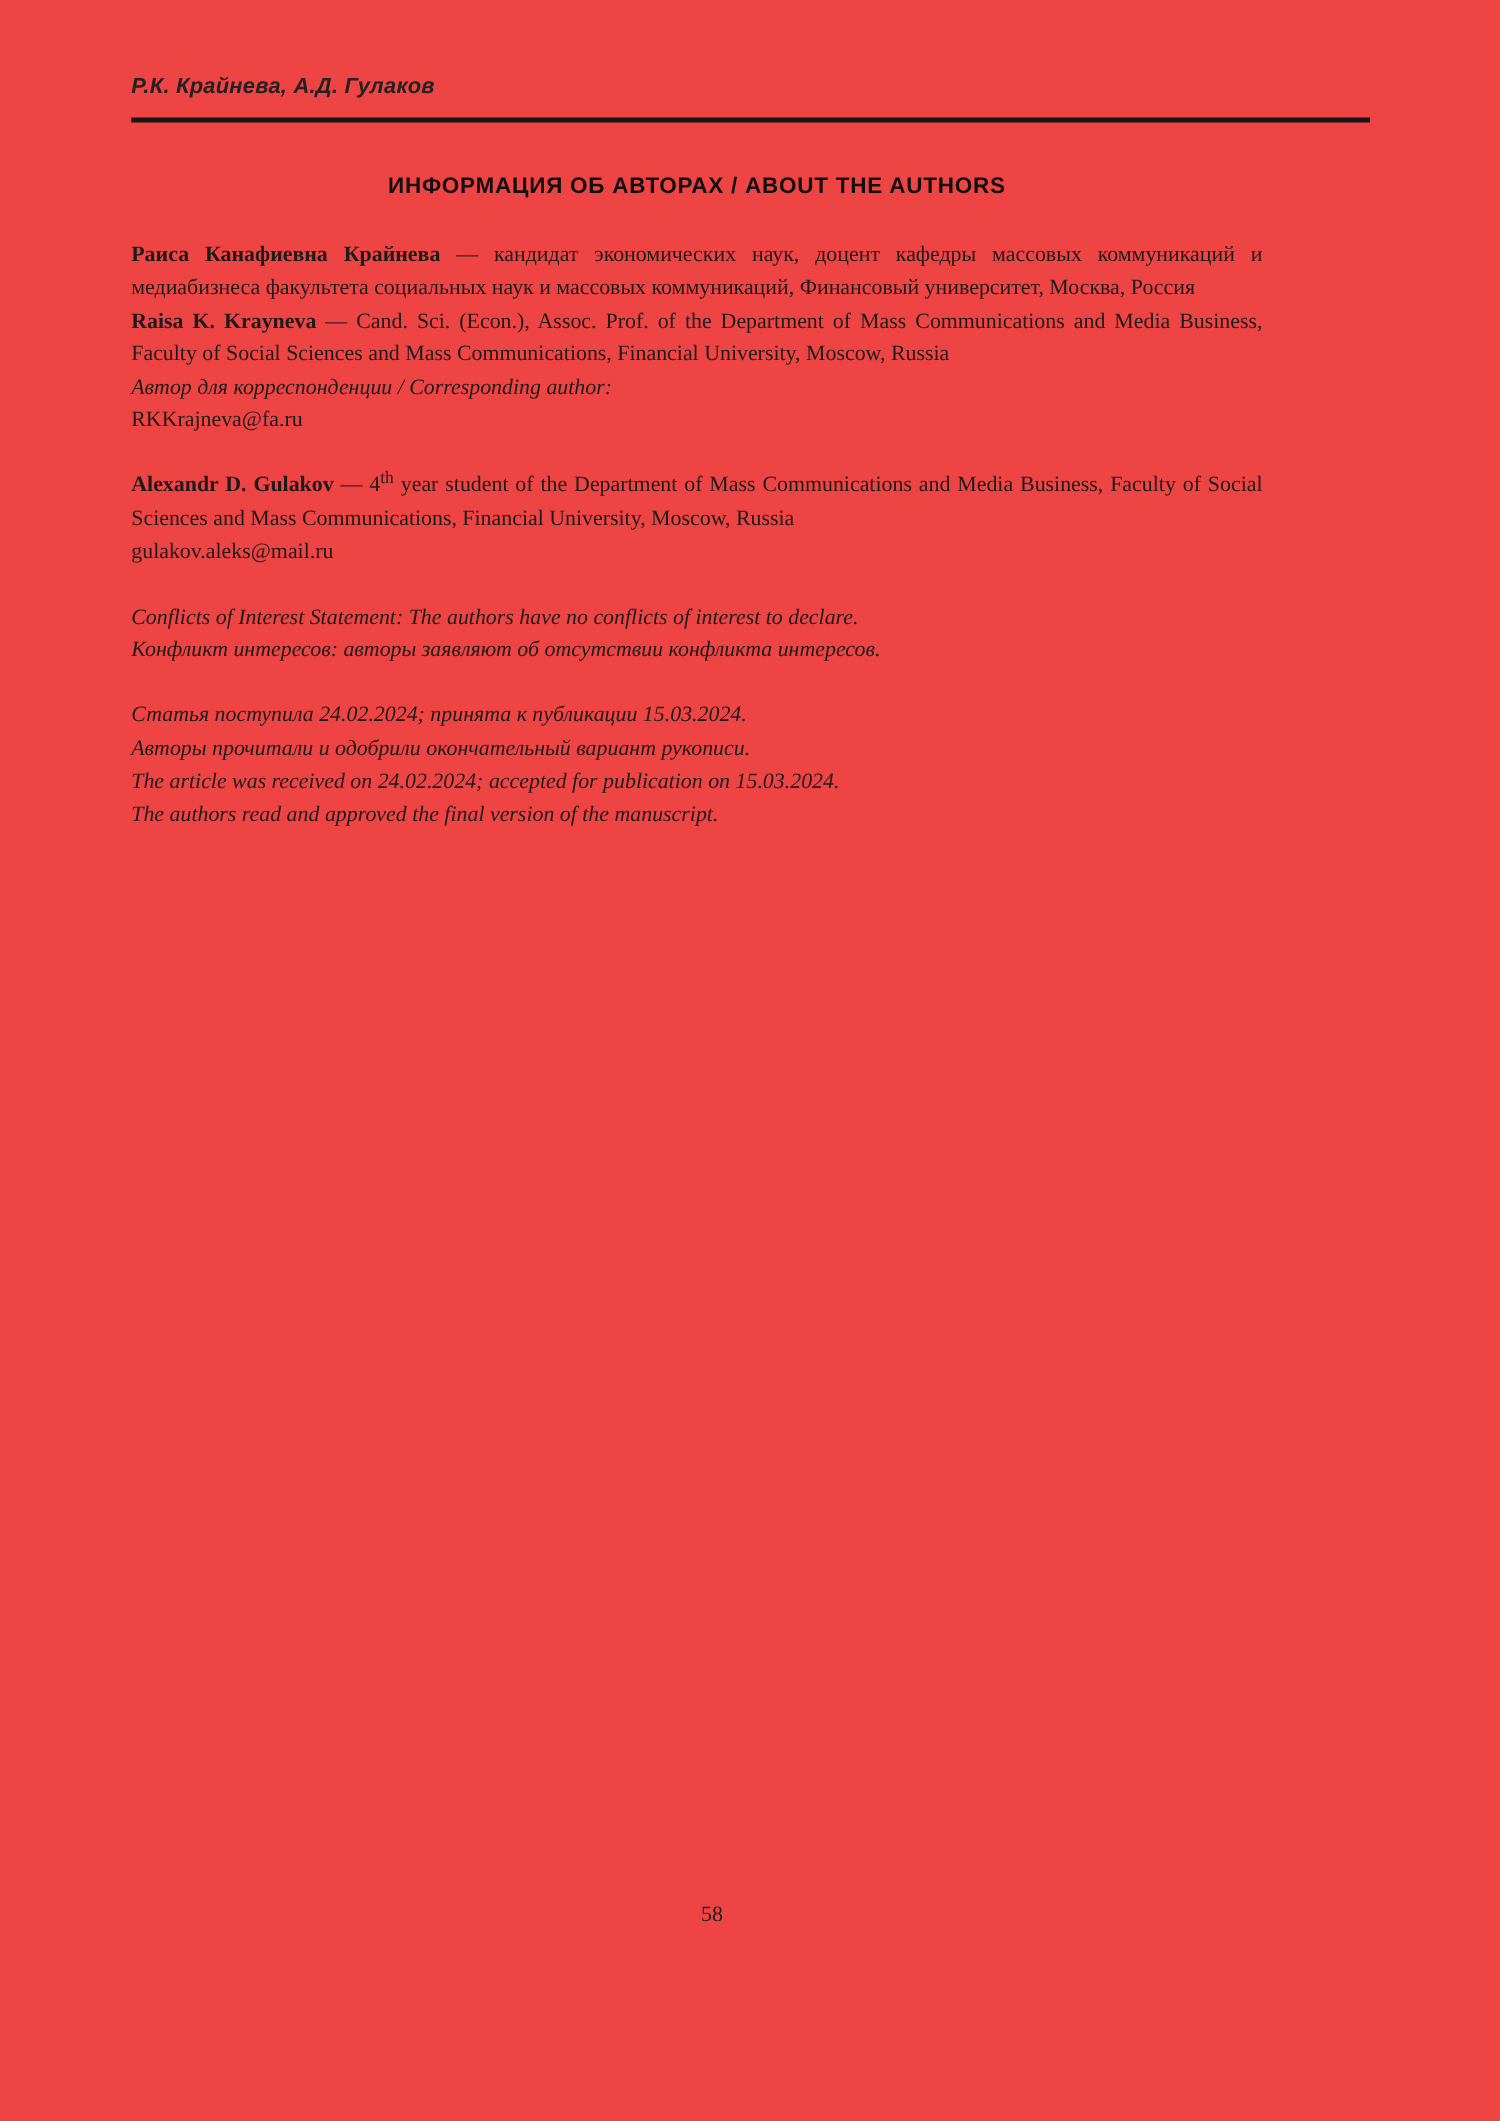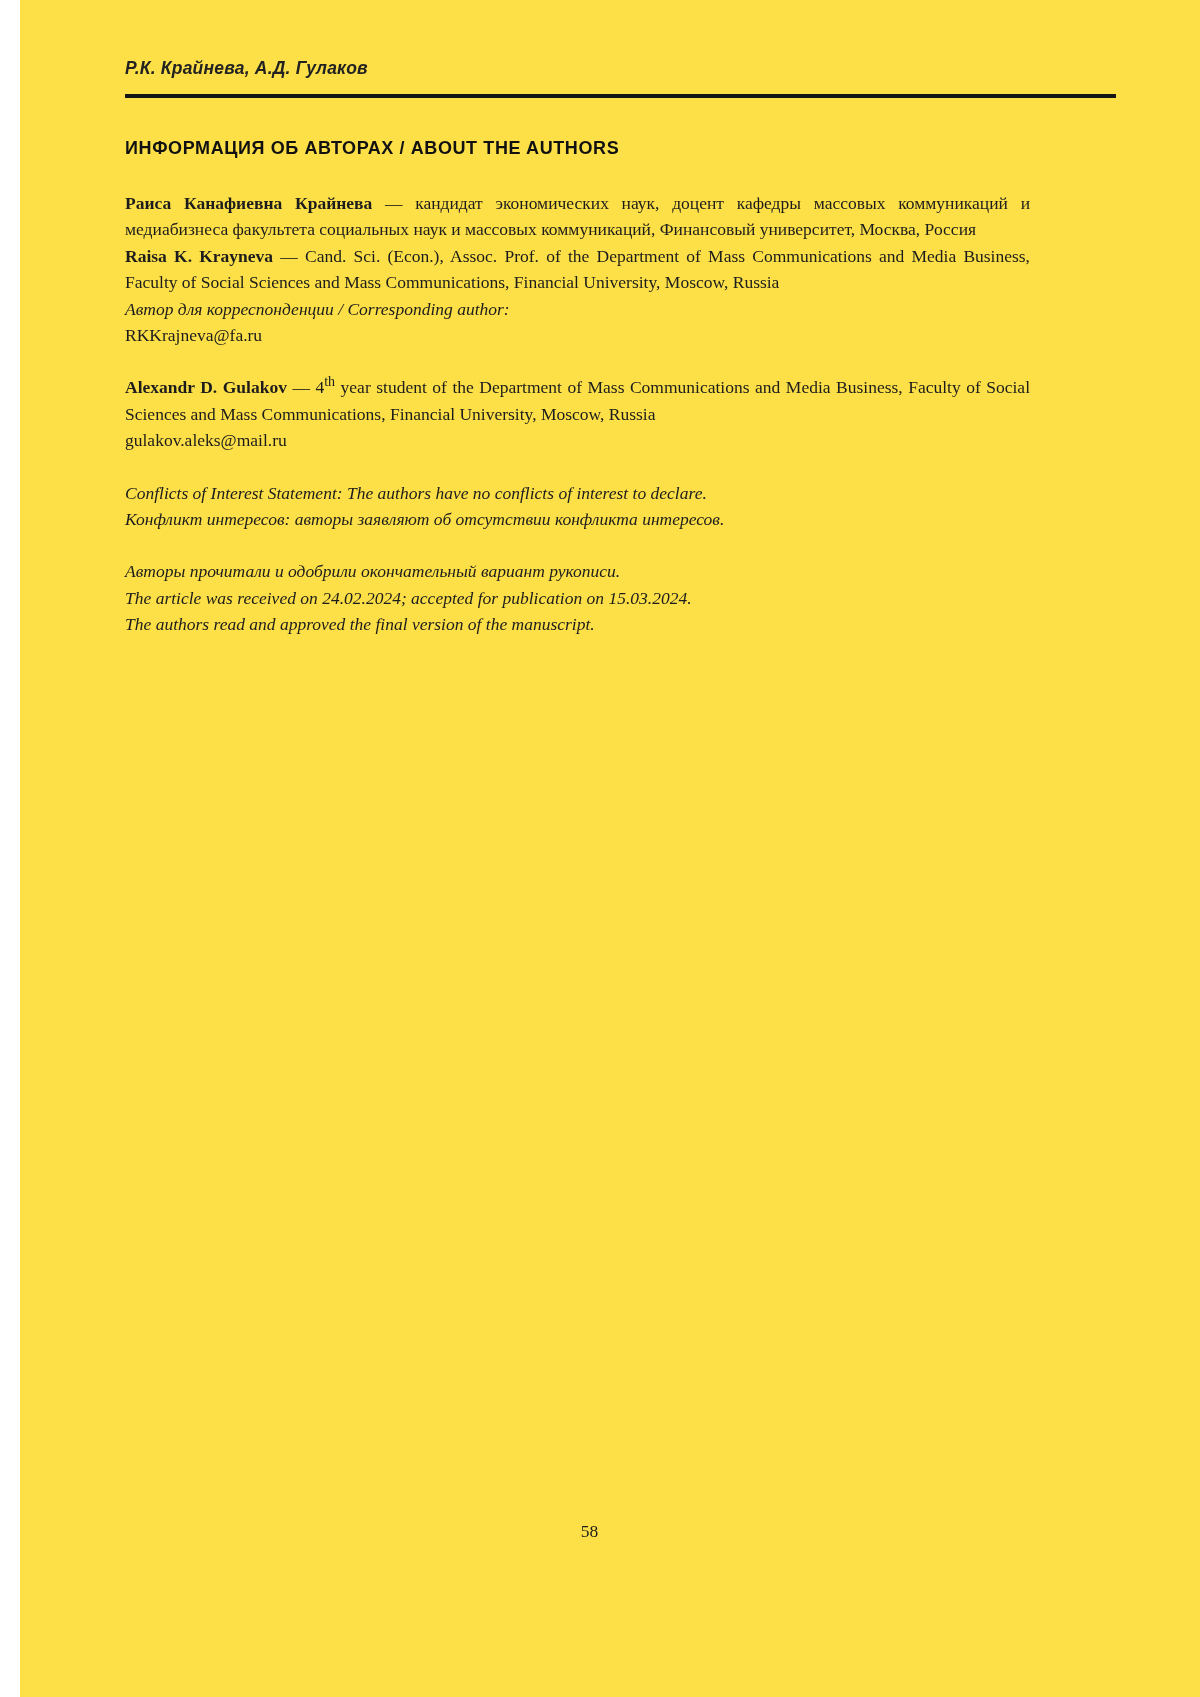--- a/index.html
+++ b/index.html
@@ -10,22 +10,21 @@
   body {
     width: 1200px;
     height: 1697px;
     position: relative;
     font-family: "Liberation Serif", serif;
     color: #1c1c1c;
   }
   .page {
     position: absolute;
     inset: 0;
-    background: #fde047;
-    margin-left: 20px;
+    background: #ef4444;
   }
   .running-header {
     position: absolute;
     top: 58px;
     left: 105px;
     width: 905px;
     font-family: "Liberation Sans", sans-serif;
     font-style: italic;
     font-weight: bold;
     font-size: 17.5px;
@@ -39,21 +38,21 @@
     width: 991px;
     height: 4px;
     background: #151515;
   }
   .section-title {
     position: absolute;
     top: 138px;
     left: 105px;
     width: 905px;
     margin: 0;
-    text-align: left;
+    text-align: center;
     font-family: "Liberation Sans", sans-serif;
     font-weight: bold;
     font-size: 18px;
     letter-spacing: 0.6px;
     color: #111111;
   }
   .content {
     position: absolute;
     top: 190px;
     left: 105px;
@@ -115,20 +114,21 @@
       <p class="just"><span class="b-i">Alexandr D. Gulakov</span><span> — 4</span><sup class="sup">th</sup><span> year student of the Department of Mass Communications and Media Business, Faculty of Social Sciences and Mass Communications, Financial University, Moscow, Russia</span></p>
       <p>gulakov.aleks@mail.ru</p>
     </section>
 
     <section class="block">
       <p class="i">Conflicts of Interest Statement: The authors have no conflicts of interest to declare.</p>
       <p class="i">Конфликт интересов: авторы заявляют об отсутствии конфликта интересов.</p>
     </section>
 
     <section class="block">
+      <p class="i">Статья поступила 24.02.2024; принята к публикации 15.03.2024.</p>
       <p class="i">Авторы прочитали и одобрили окончательный вариант рукописи.</p>
       <p class="i">The article was received on 24.02.2024; accepted for publication on 15.03.2024.</p>
       <p class="i">The authors read and approved the final version of the manuscript.</p>
     </section>
 
   </main>
 
   <footer class="page-number">58</footer>
 
 </div>

